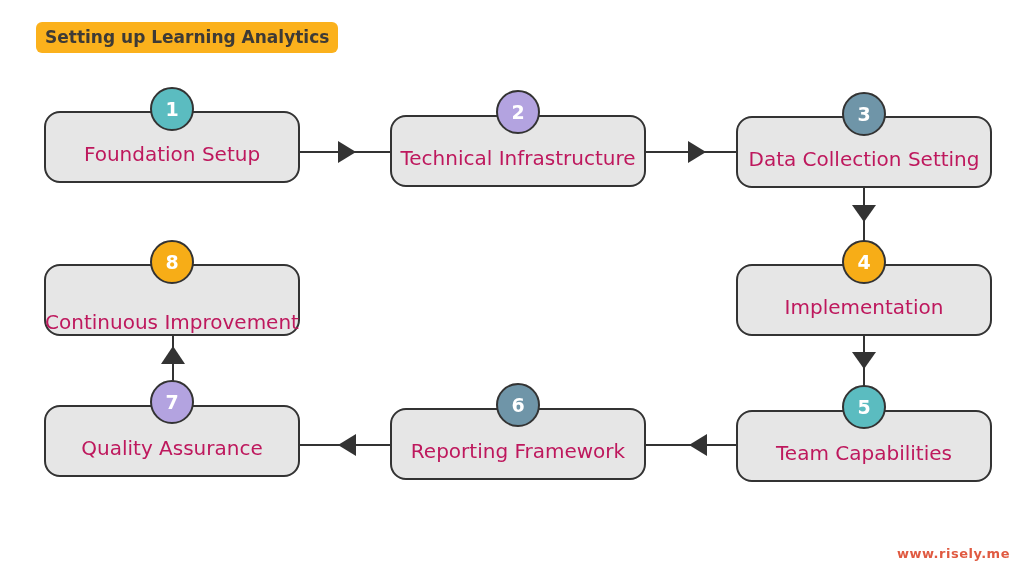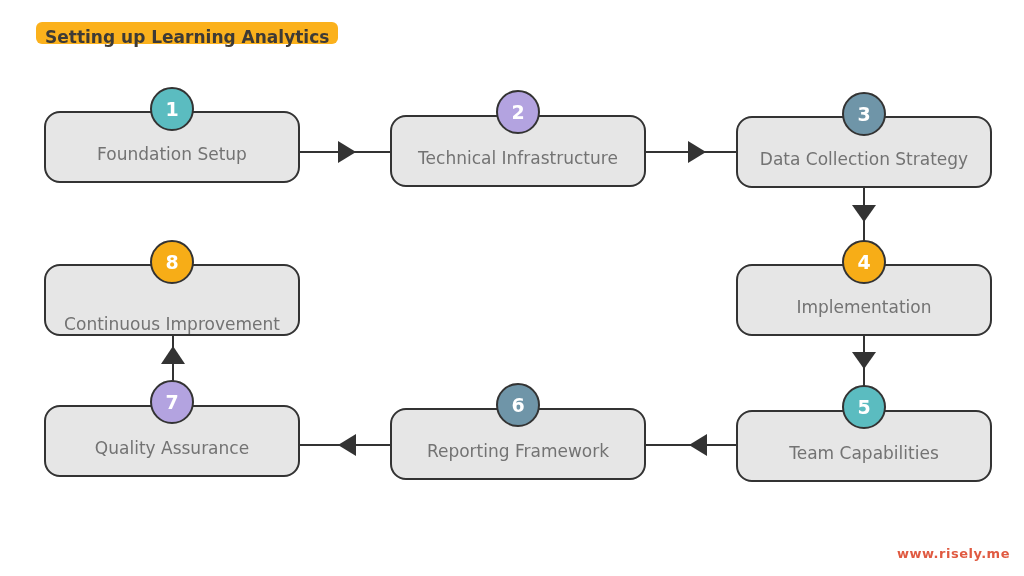--- a/index.html
+++ b/index.html
@@ -1,23 +1,23 @@
 <!DOCTYPE html>
 <html><head>
 <meta charset="utf-8">
 <style>
   html, body { margin:0; padding:0; }
   body { width:1024px; height:576px; background:#ffffff; position:relative; overflow:hidden;
          font-family:"DejaVu Sans", sans-serif; }
-  .title { position:absolute; left:36px; top:22px; height:22px; padding:0 9px; line-height:31px;
+  .title { position:absolute; left:36px; top:22px; height:31px; padding:0 9px; line-height:31px;
            background:#fbb11c; border-radius:6px; font-weight:bold; font-size:17px; color:#3d3a36; }
   .footer { position:absolute; right:14px; top:546px; font-weight:bold; font-size:13px; color:#e05a41; letter-spacing:0.5px; }
   .box { position:absolute; width:256px; height:72px; box-sizing:border-box; border:2.5px solid #333333;
          border-radius:16px; background:#e6e6e6; display:flex; align-items:center; justify-content:center; }
-  .box .label { font-size:17px; color:#737373; white-space:nowrap; margin-top:14px; }
+  .box .label { font-size:20px; color:#be185d; white-space:nowrap; margin-top:14px; }
   .badge { position:absolute; width:44px; height:44px; box-sizing:border-box; border:2.5px solid #333333;
            border-radius:50%; color:#fff; font-weight:bold; font-size:19px; display:flex;
            align-items:center; justify-content:center; }
   svg.conn { position:absolute; left:0; top:0; }
 </style>
 </head>
 <body>
 
 <div class="title">Setting up Learning Analytics</div>
 
@@ -49,21 +49,21 @@
   <span class="label">Foundation Setup</span>
 </div>
 <div class="badge" style="left:150px;top:87px;background:#5bbcc0;">1</div>
 
 <div class="box" style="left:390px;top:115px;">
   <span class="label">Technical Infrastructure</span>
 </div>
 <div class="badge" style="left:496px;top:90px;background:#b3a3e0;">2</div>
 
 <div class="box" style="left:736px;top:116px;">
-  <span class="label">Data Collection Strategy</span>
+  <span class="label">Data Collection Setting</span>
 </div>
 <div class="badge" style="left:842px;top:92px;background:#6f95a8;">3</div>
 
 <div class="box" style="left:736px;top:264px;">
   <span class="label">Implementation</span>
 </div>
 <div class="badge" style="left:842px;top:240px;background:#f7ad17;">4</div>
 
 <div class="box" style="left:736px;top:410px;">
   <span class="label">Team Capabilities</span>

